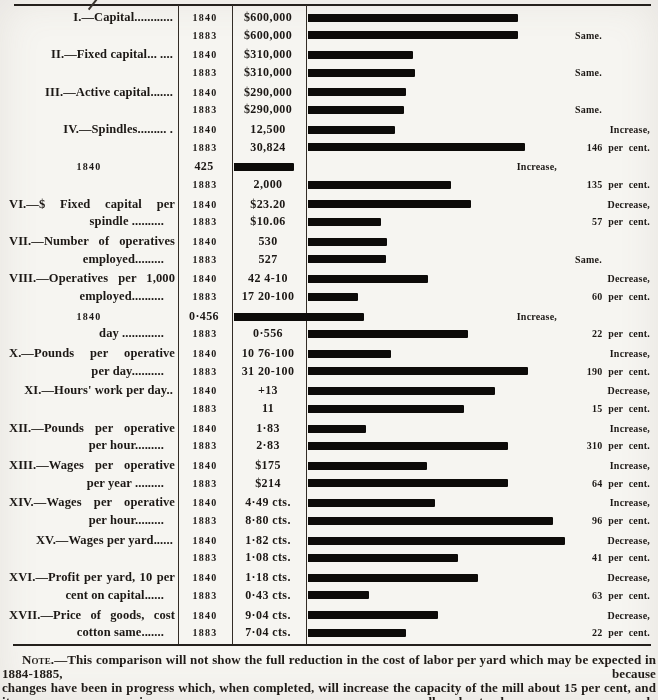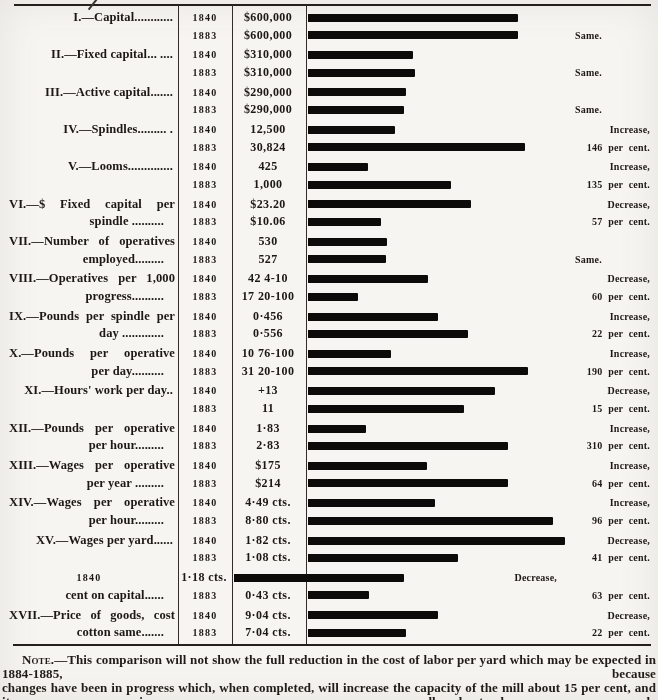--- a/index.html
+++ b/index.html
@@ -147,32 +147,31 @@
       <div class="val">30,824</div>
       <div class="barcell">
             <div class="bar b2" style="width: 217px; background: rgb(13, 11, 9);"></div>
           </div>
       <div class="chg c2">146 per cent.</div>
     </div>
   </div>
 
   <div class="section">
     <div class="trow">
-      <div class="lbl l1">V.—Looms..............</div>
       <div class="yr">1840</div>
       <div class="val">425</div>
       <div class="barcell">
             <div class="bar b1" style="width: 60px; background: rgb(13, 11, 9);"></div>
           </div>
       <div class="chg c1">Increase,</div>
     </div>
     <div class="trow">
       <div class="lbl l2"></div>
       <div class="yr">1883</div>
-      <div class="val">1,000</div>
+      <div class="val">2,000</div>
       <div class="barcell">
             <div class="bar b2" style="width: 143px; background: rgb(13, 11, 9);"></div>
           </div>
       <div class="chg c2">135 per cent.</div>
     </div>
   </div>
 
   <div class="section">
     <div class="trow">
       <div class="lbl l1 just">VI.—$ Fixed capital per</div>
@@ -219,33 +218,32 @@
     <div class="trow">
       <div class="lbl l1 just">VIII.—Operatives per 1,000</div>
       <div class="yr">1840</div>
       <div class="val">42 4-10</div>
       <div class="barcell">
             <div class="bar b1" style="width: 120px; background: rgb(13, 11, 9);"></div>
           </div>
       <div class="chg c1">Decrease,</div>
     </div>
     <div class="trow">
-      <div class="lbl l2">progress..........</div>
+      <div class="lbl l2">employed..........</div>
       <div class="yr">1883</div>
       <div class="val">17 20-100</div>
       <div class="barcell">
             <div class="bar b2" style="width: 50px; background: rgb(13, 11, 9);"></div>
           </div>
       <div class="chg c2">60 per cent.</div>
     </div>
   </div>
 
   <div class="section">
     <div class="trow">
-      <div class="lbl l1 just">IX.—Pounds per spindle per</div>
       <div class="yr">1840</div>
       <div class="val">0·456</div>
       <div class="barcell">
             <div class="bar b1" style="width: 130px; background: rgb(13, 11, 9);"></div>
           </div>
       <div class="chg c1">Increase,</div>
     </div>
     <div class="trow">
       <div class="lbl l2">day .............</div>
       <div class="yr">1883</div>
@@ -378,20 +376,21 @@
       <div class="val">1·08 cts.</div>
       <div class="barcell">
             <div class="bar b2" style="width: 150px; background: rgb(13, 11, 9);"></div>
           </div>
       <div class="chg c2">41 per cent.</div>
     </div>
   </div>
 
   <div class="section">
     <div class="trow">
+      <div class="lbl l1 just">XVI.—Profit per yard, 10 per</div>
       <div class="yr">1840</div>
       <div class="val">1·18 cts.</div>
       <div class="barcell">
             <div class="bar b1" style="width: 170px; background: rgb(13, 11, 9);"></div>
           </div>
       <div class="chg c1">Decrease,</div>
     </div>
     <div class="trow">
       <div class="lbl l2">cent on capital......</div>
       <div class="yr">1883</div>

